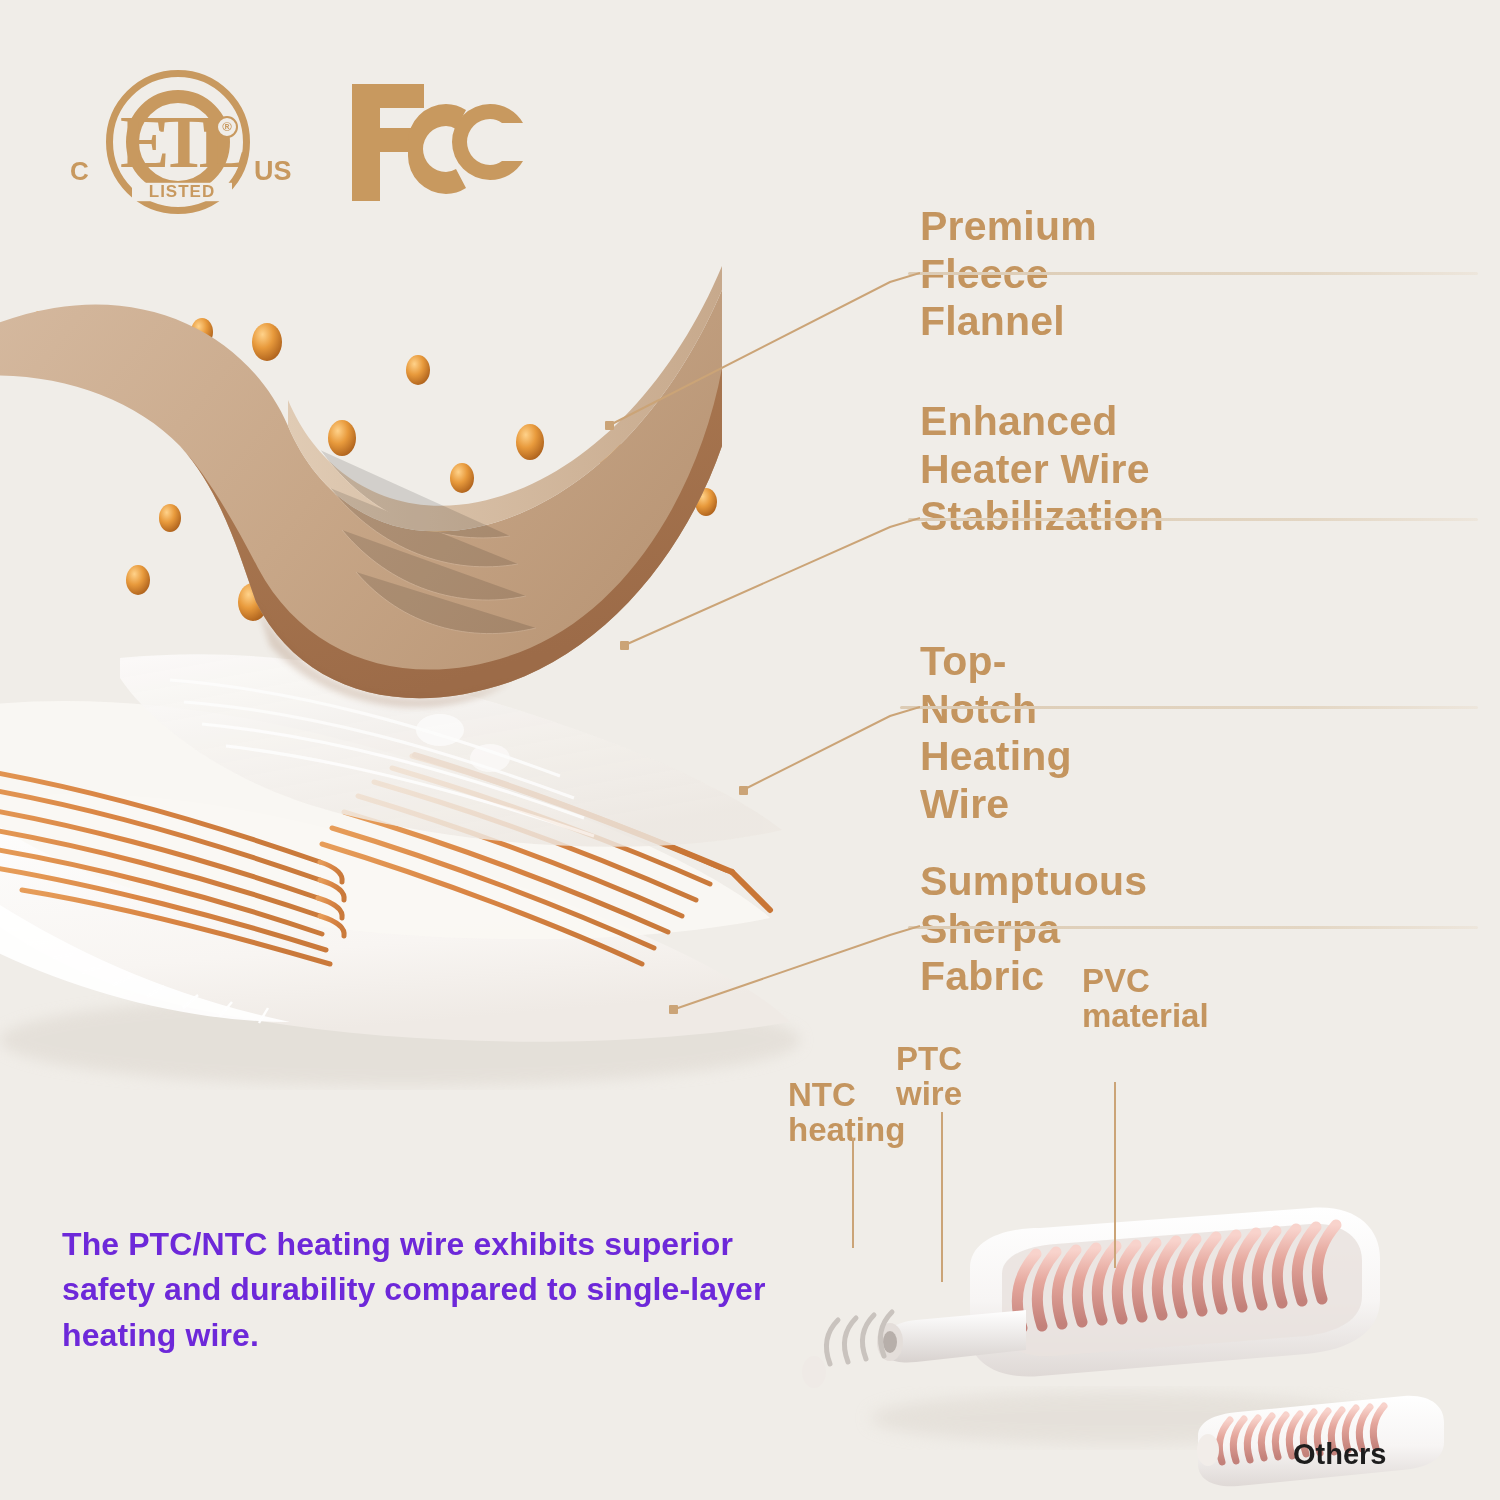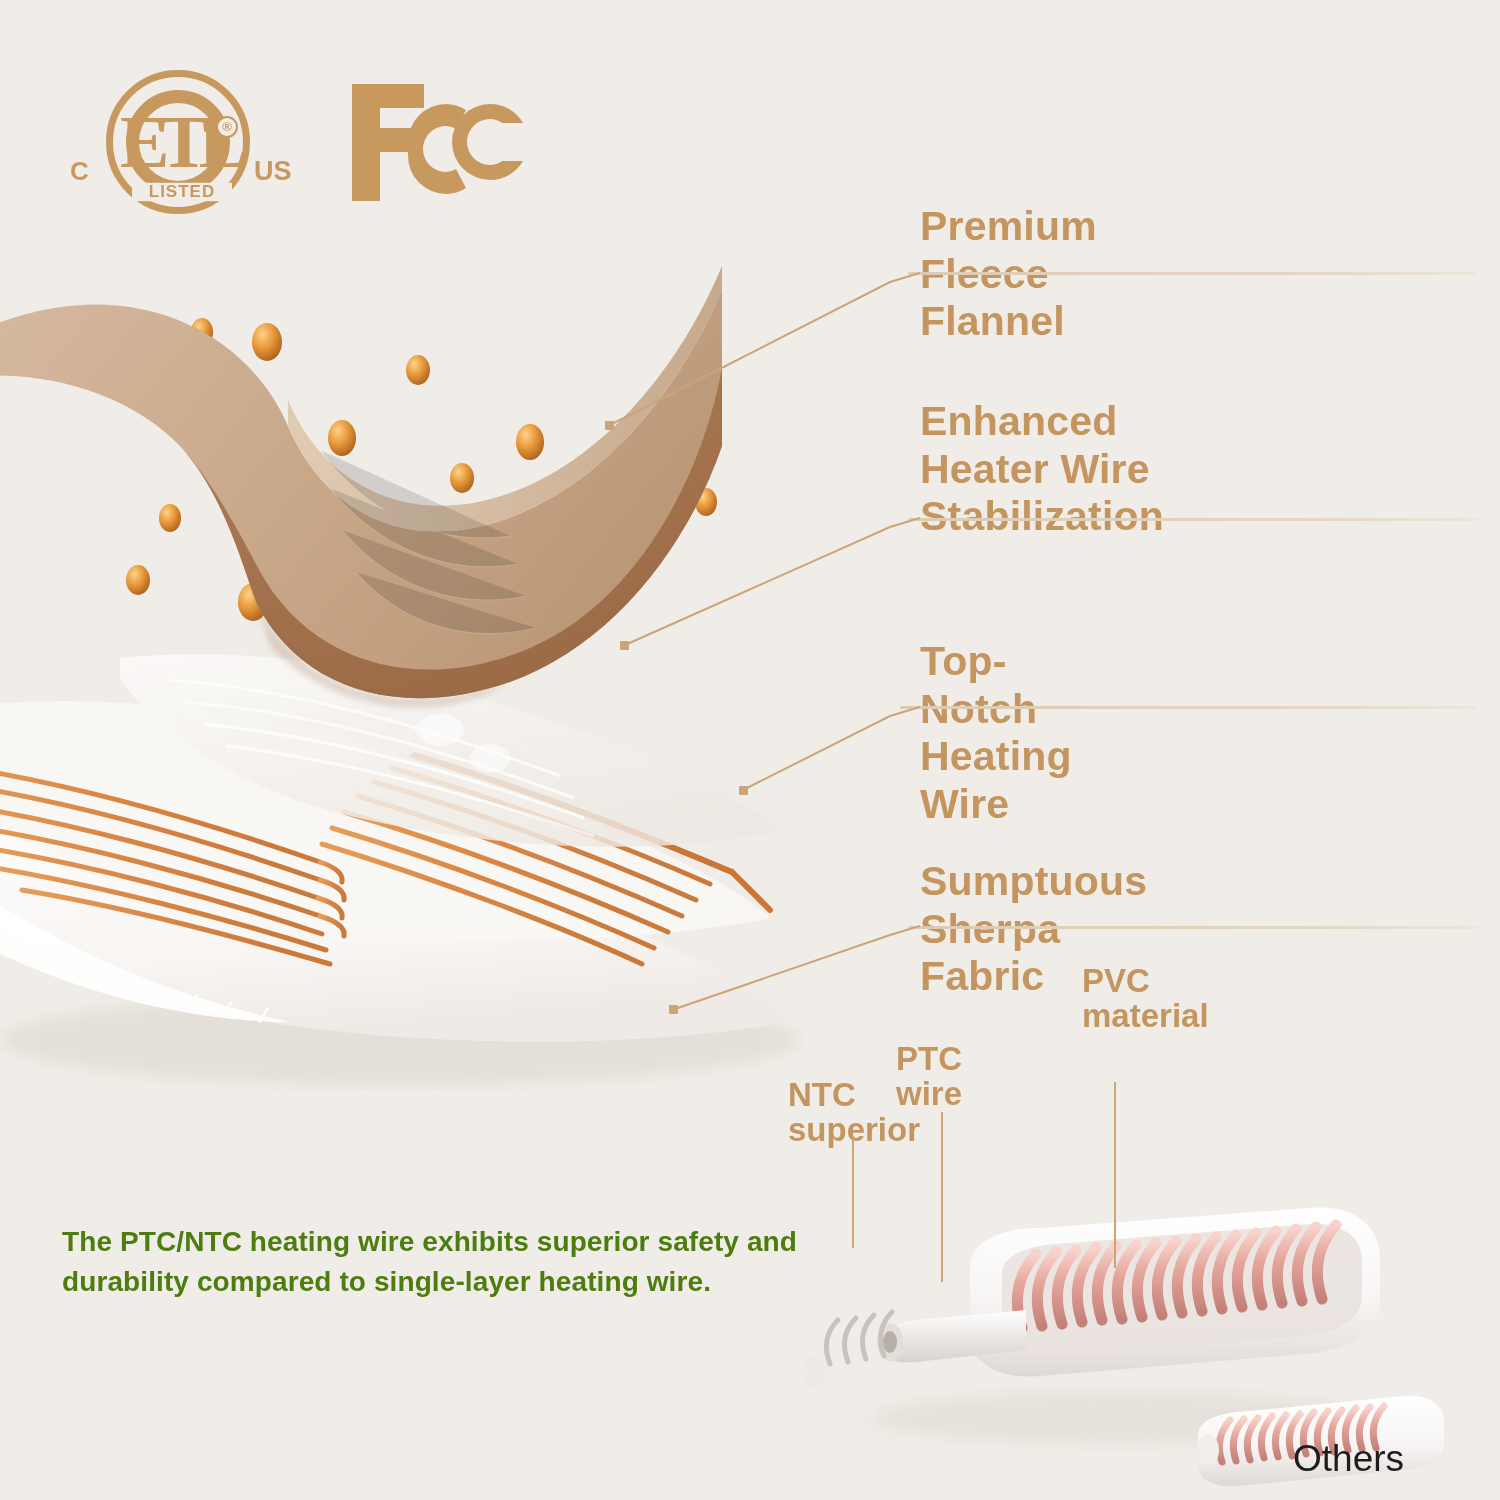--- a/index.html
+++ b/index.html
@@ -43,24 +43,24 @@
   .rule{position:absolute;height:3px;background:linear-gradient(90deg,#DCCBB4,#E3D6C3 70%,#EDE6DC);border-radius:2px;}
   .leader{position:absolute;pointer-events:none;}
   .dot{position:absolute;width:9px;height:9px;background:#CBA477;border-radius:1px;}
 
   
   .wlabel{position:absolute;color:#C4955F;font-weight:bold;font-size:33px;line-height:1.05;
     white-space:pre-line;}
   .wstem{position:absolute;width:2px;background:#CBA477;}
 
   
-  #para{position:absolute;left:62px;top:1222px;width:760px;color:#4d7c0f;font-weight:bold;
-    font-size:28px;line-height:1.42;letter-spacing:0.1px;}
-
-  #others{position:absolute;left:1293px;top:1438px;color:#1d1d1d;font-size:37px;font-weight:normal;}
+  #para{position:absolute;left:62px;top:1222px;width:760px;color:#6d28d9;font-weight:bold;
+    font-size:32px;line-height:1.42;letter-spacing:0.1px;}
+
+  #others{position:absolute;left:1293px;top:1438px;color:#1d1d1d;font-size:29px;font-weight:bold;}
 </style>
 </head>
 <body>
 
 <div id="stage">
 
   <div class="certs">
 
     <div class="etl">
       <div class="ring"></div>
@@ -343,21 +343,21 @@
         <path d="M544 302 q-8 -24 8 -42"></path>
           <path d="M558 300 q-8 -24 8 -42"></path>
         <path d="M572 299 q-8 -24 8 -42"></path>
           <path d="M586 298 q-8 -24 8 -42"></path>
       </g>
       <ellipse cx="418" cy="300" rx="11" ry="16" fill="#F2EDE9"></ellipse>
     </g>
   </svg>
 
   <div class="wlabel" style="left:788px;top:1078px;">NTC
-superior</div>
+heating</div>
   <div class="wstem" style="left:852px;top:1138px;height:110px;"></div>
 
   <div class="wlabel" style="left:896px;top:1042px;">PTC
 wire</div>
   <div class="wstem" style="left:941px;top:1112px;height:170px;"></div>
 
   <div class="wlabel" style="left:1082px;top:964px;">PVC
 material</div>
   <div class="wstem" style="left:1114px;top:1082px;height:186px;"></div>
 

